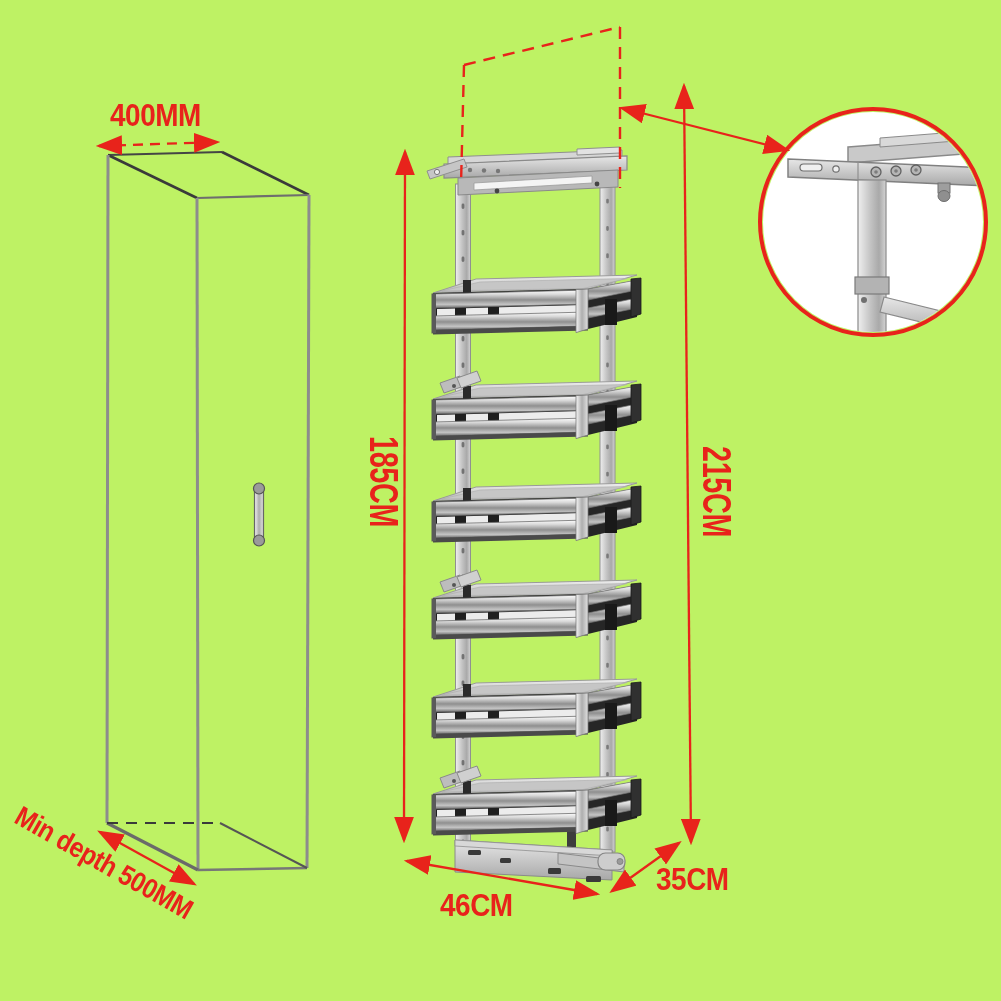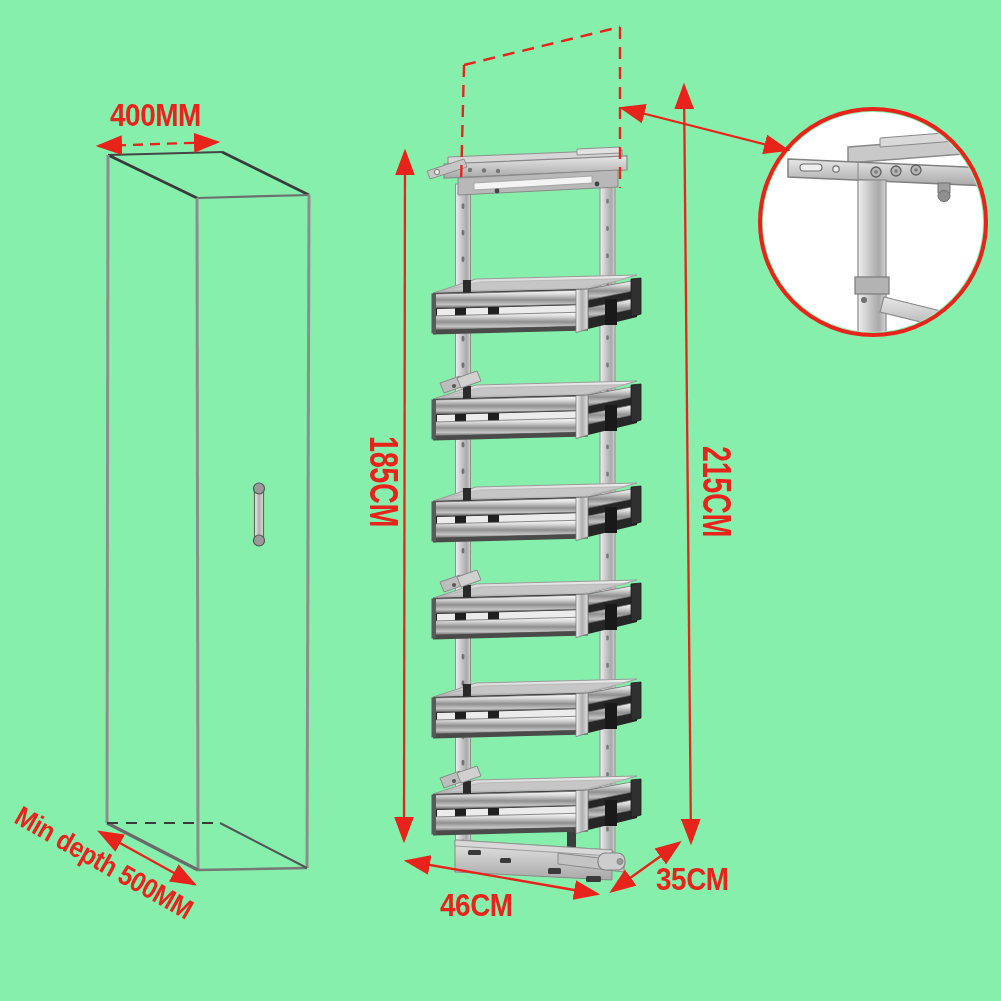--- a/index.html
+++ b/index.html
@@ -1,18 +1,18 @@
 <!DOCTYPE html>
 <html style="--accent: #e8231b;"><head>
 <meta charset="utf-8">
 <style>
   :root { --accent: #e8231b; }
   html,body { margin:0; padding:0; background:#ffffff; }
   #stage {
-    position:relative; width:1001px; height:1001px; background:#86efac;
+    position:relative; width:1001px; height:1001px; background:#bef264;
     font-family:"Liberation Sans", sans-serif; overflow:hidden;
   }
   #stage svg { position:absolute; left:0; top:0; }
   .dim-label {
     position:absolute; color:var(--accent); font-weight:bold;
     line-height:1; white-space:nowrap; transform-origin:left top;
     letter-spacing:-0.5px;
   }
   .red-line   { stroke:var(--accent); fill:none; }
   .red-fill   { fill:var(--accent); }

